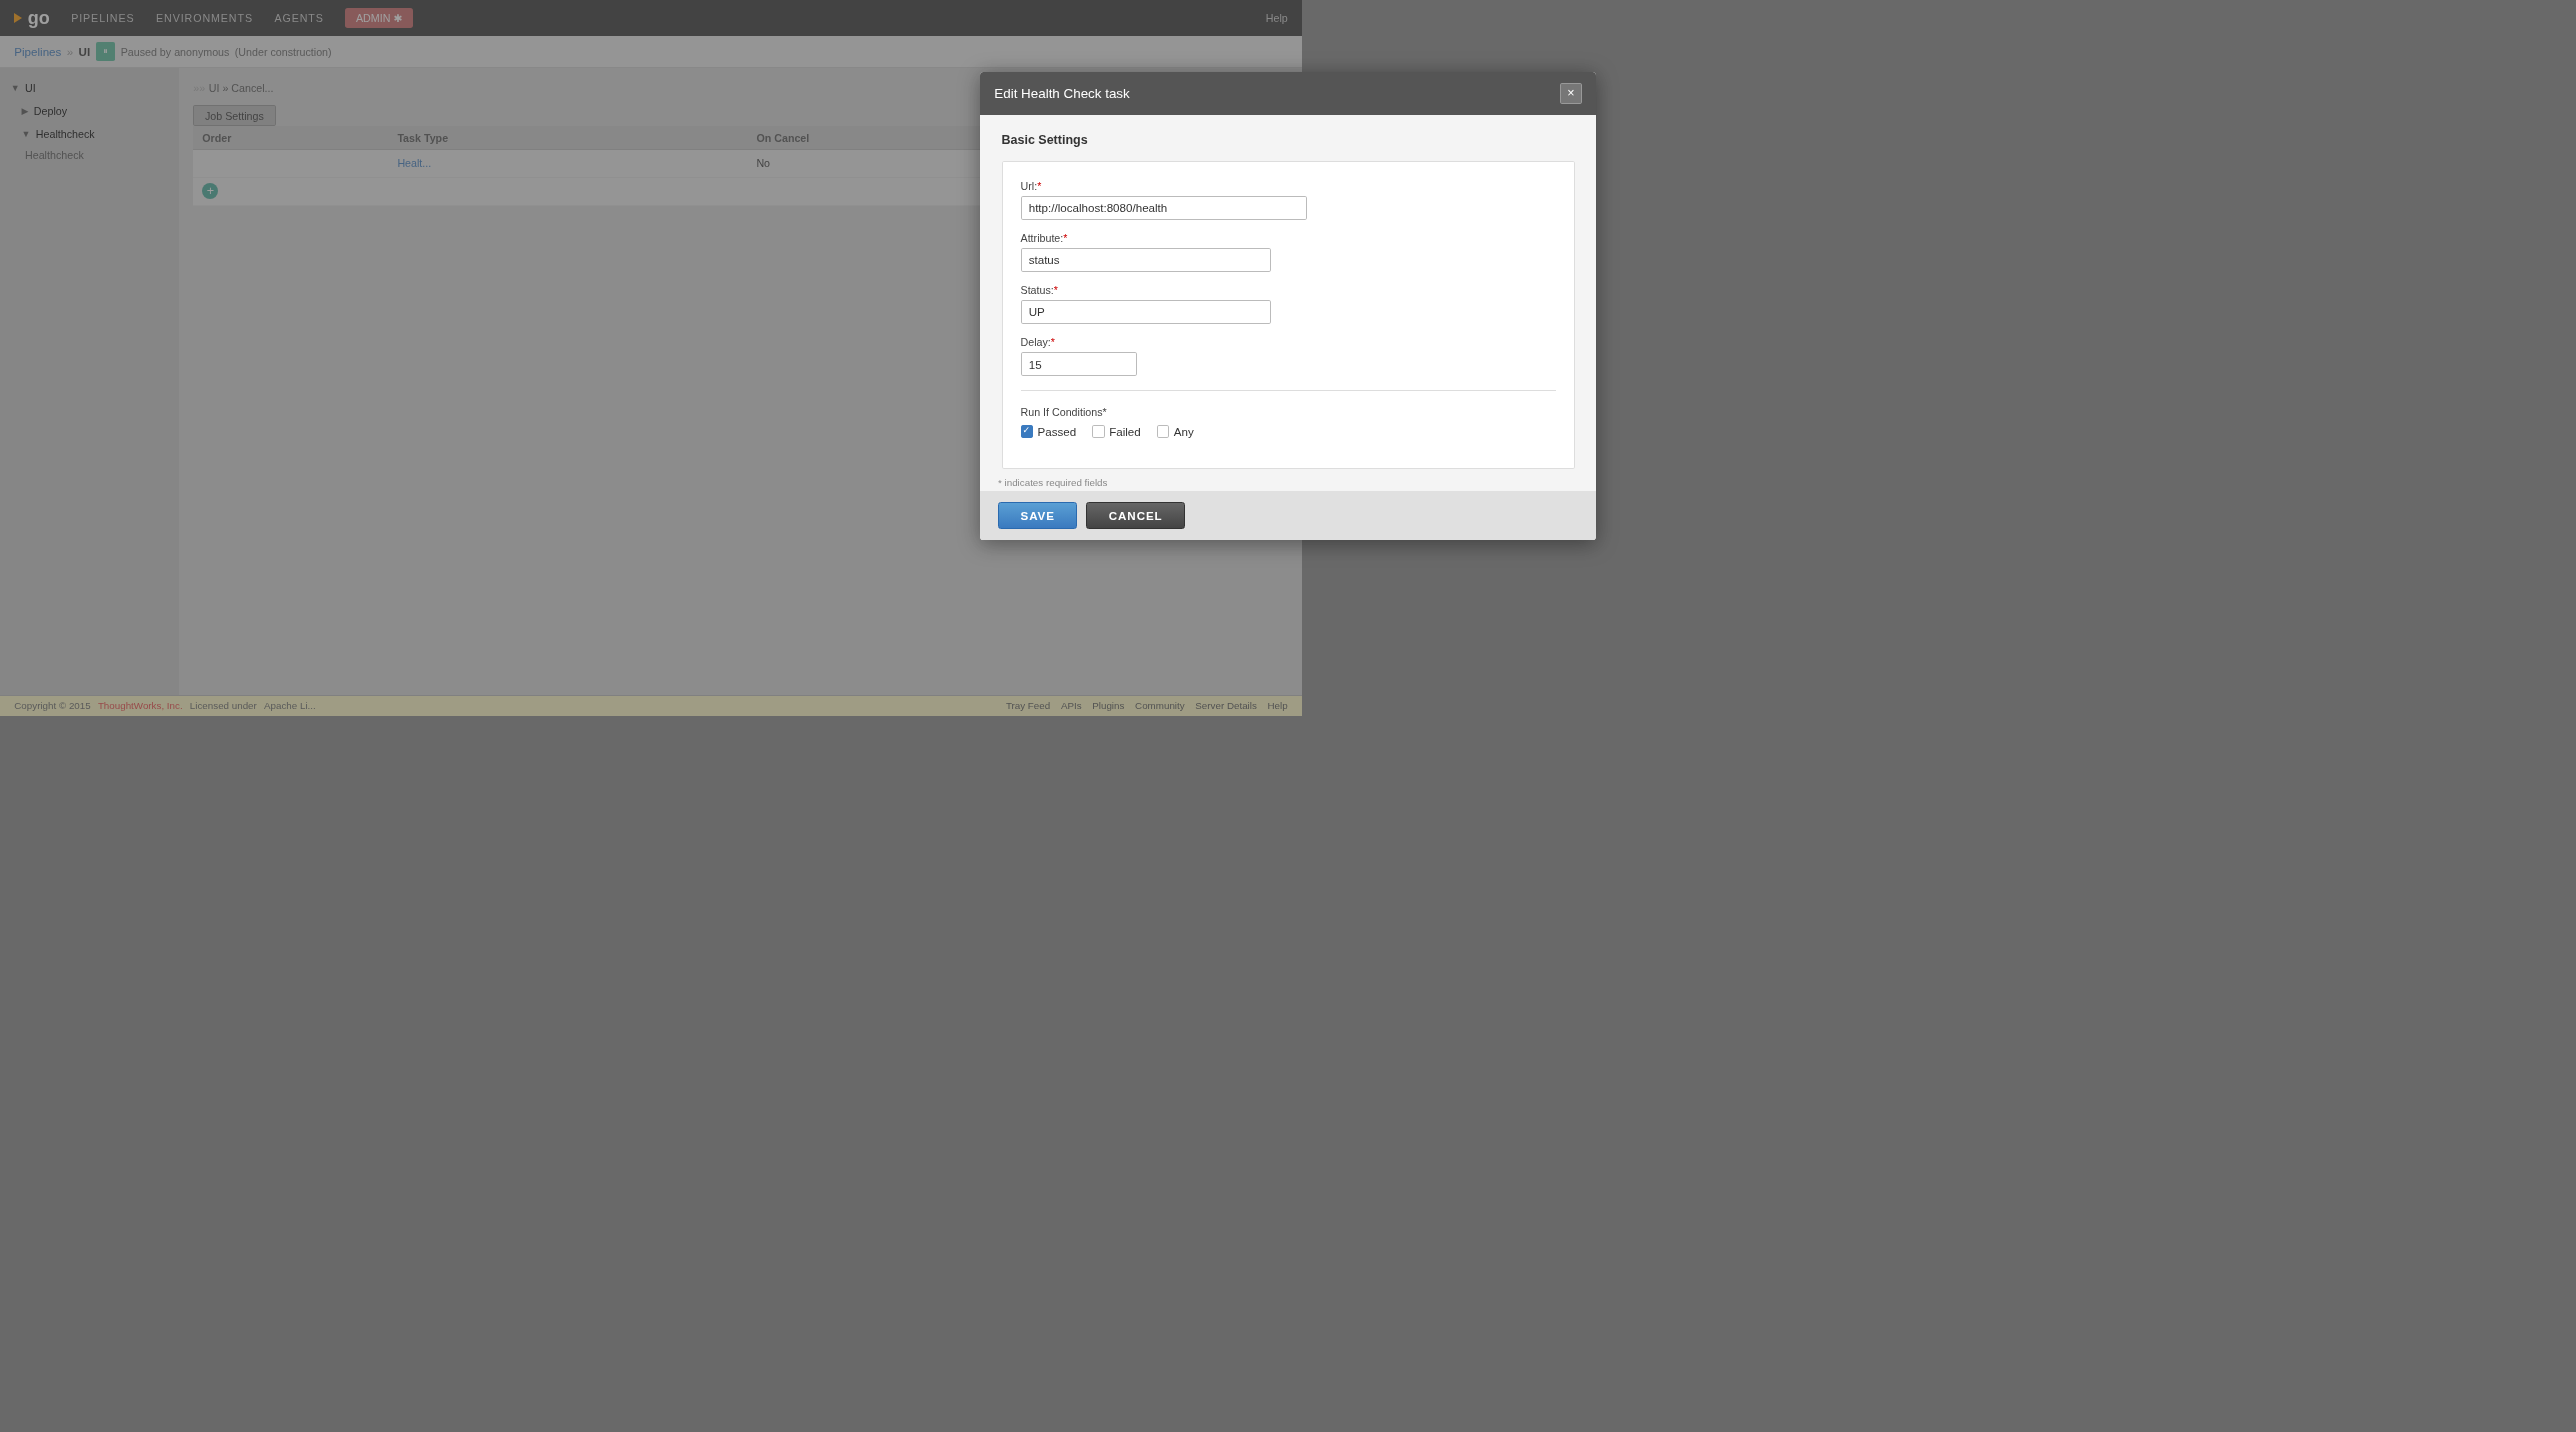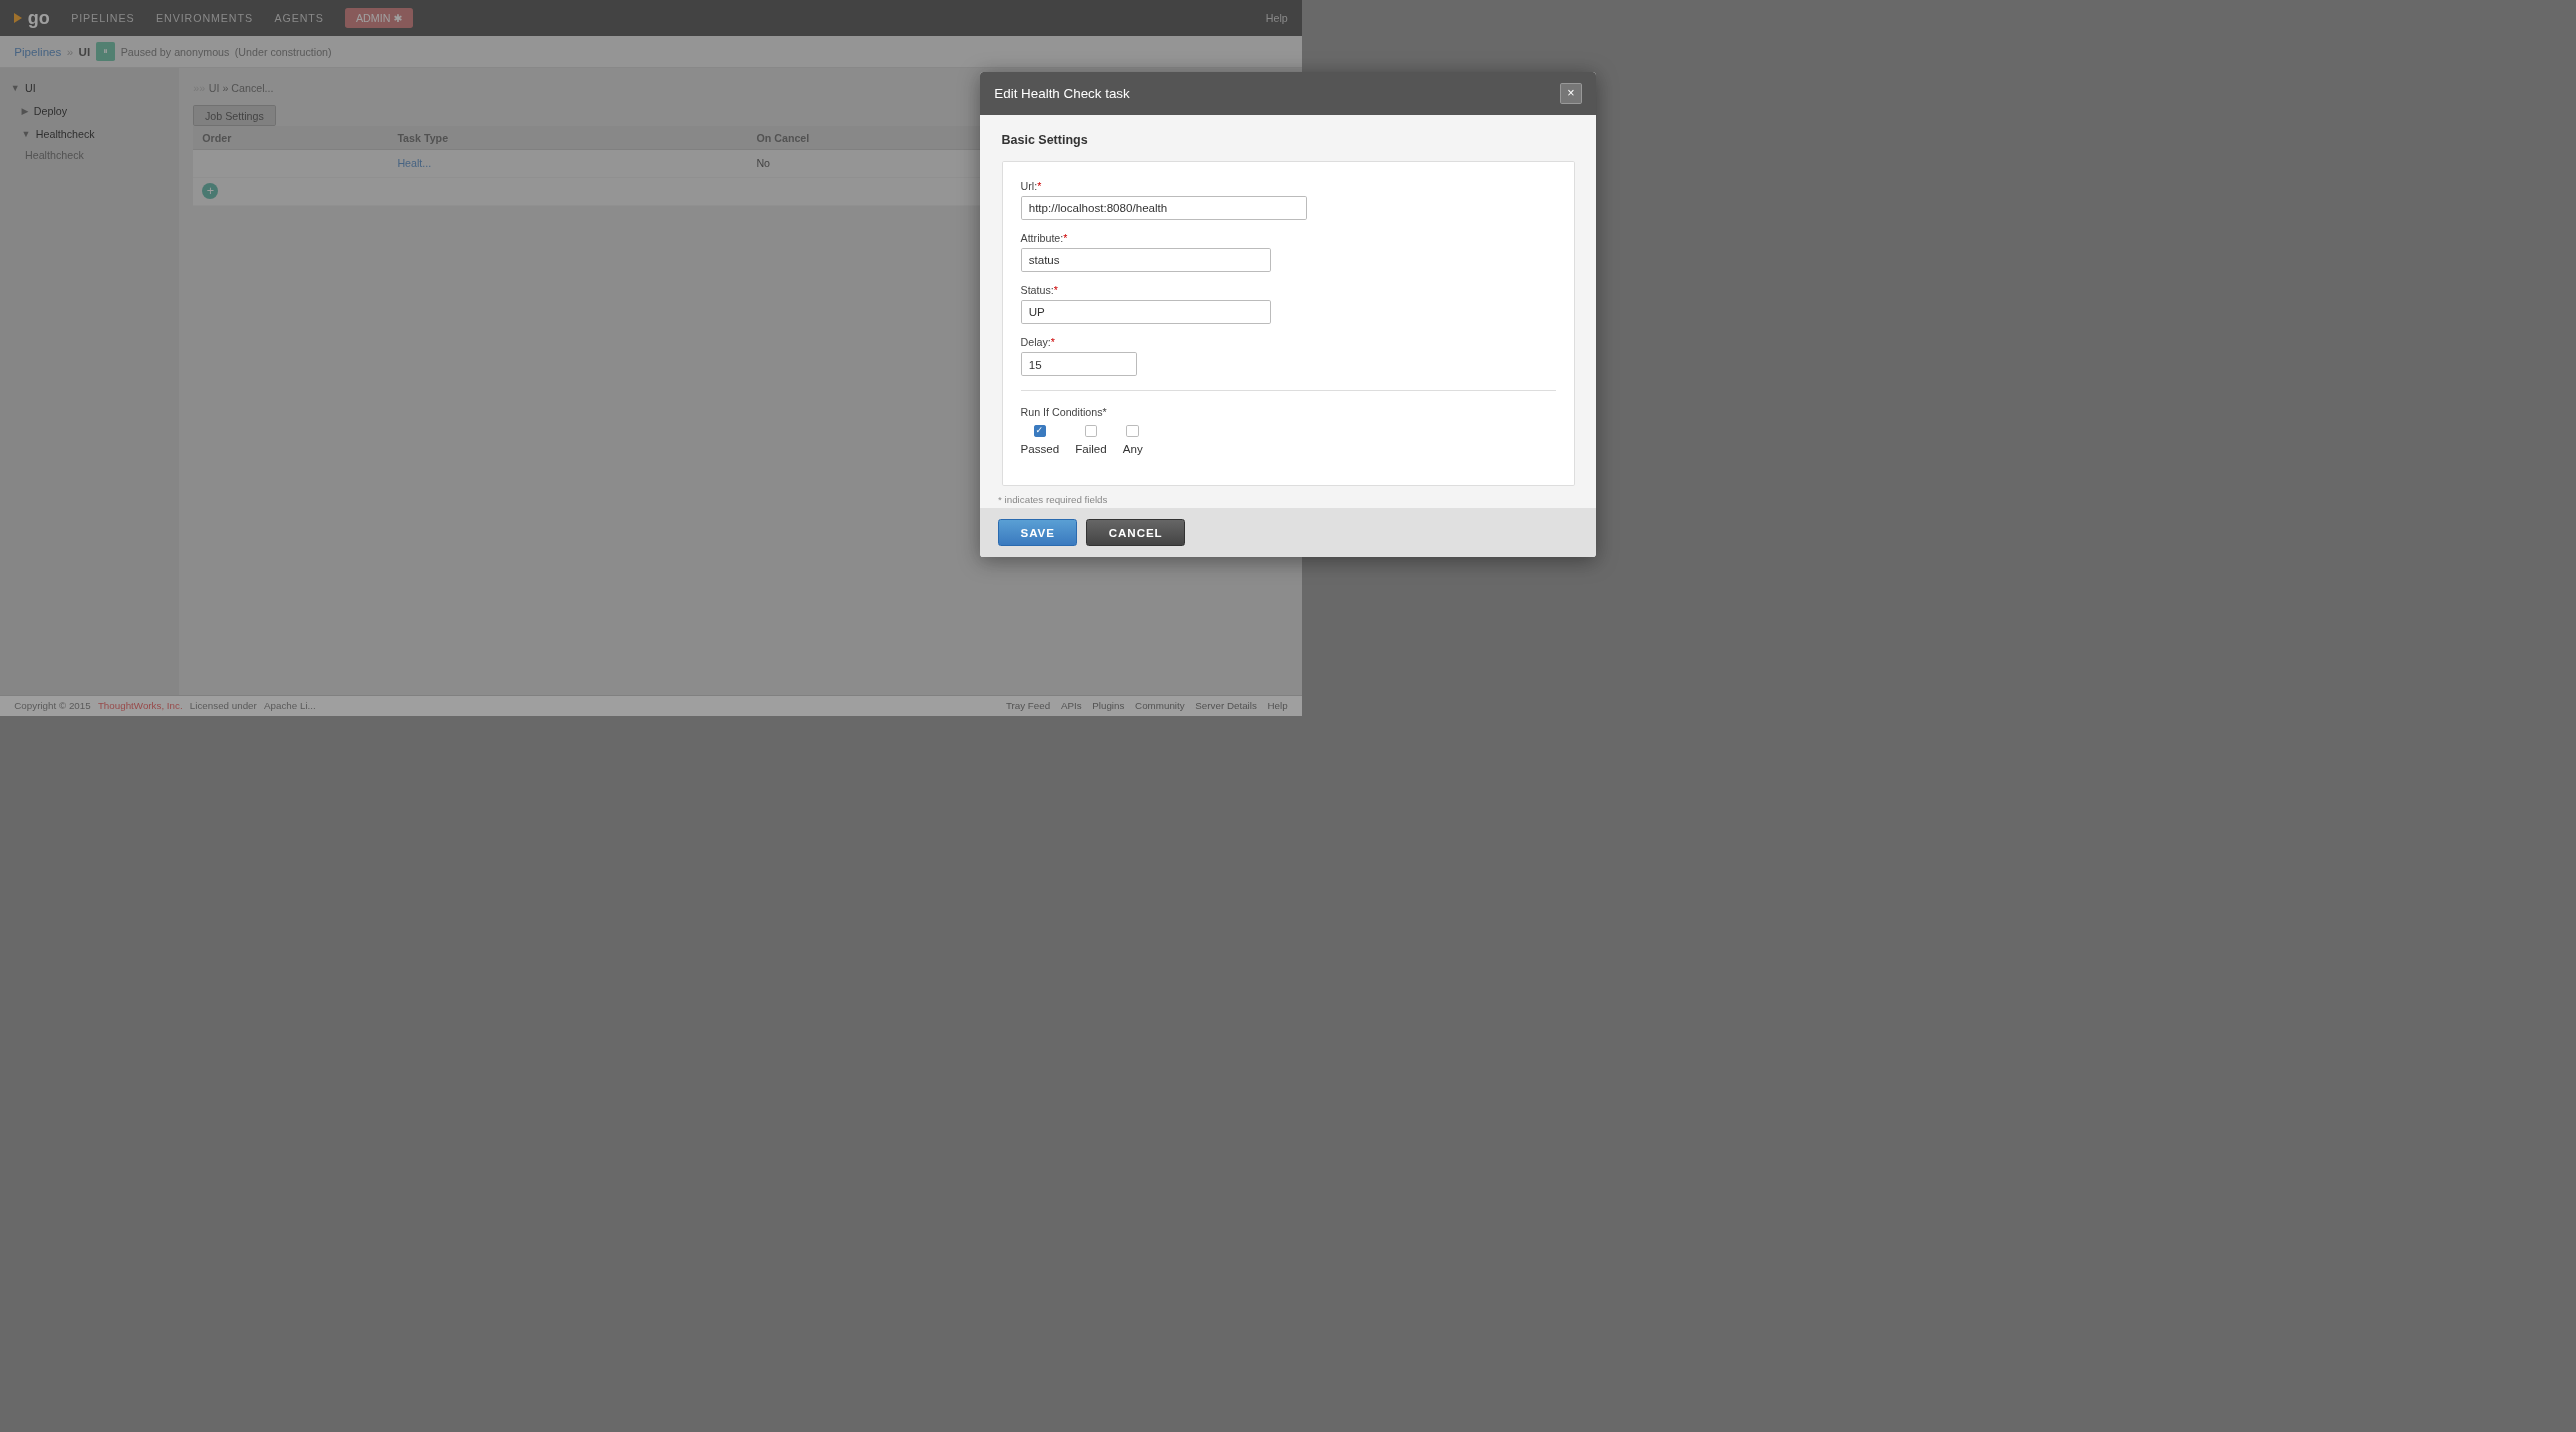--- a/index.html
+++ b/index.html
@@ -140,21 +140,21 @@
       color: #555;
     }
     .tasks-table td {
       padding: 5.4px 9px;
       border-bottom: 0.9px solid #ddd;
       color: #333;
     }
 
     
     .footer {
-      background: #ffffff;
+      background: #fef9c3;
       height: 21.5px;
       display: flex;
       align-items: center;
       padding: 0 14.3px;
       font-size: 9.8px;
       color: #666;
       gap: 7.2px;
       border-top: 0.9px solid #bbb;
     }
     .footer .thoughtworks { color: #e44; }
@@ -251,21 +251,20 @@
       display: flex;
       gap: 16px;
       align-items: center;
     }
     .run-if-option {
       display: flex;
       align-items: center;
       gap: 4.5px;
       font-size: 11.6px;
       color: #333;
-      flex-direction: column;
     }
     .checkbox-blue {
       width: 12.5px; height: 12.5px;
       appearance: none;
       border: 0.9px solid #3a7abf;
       background: #3a7abf;
       border-radius: 1.8px;
       cursor: pointer;
       position: relative;
     }

